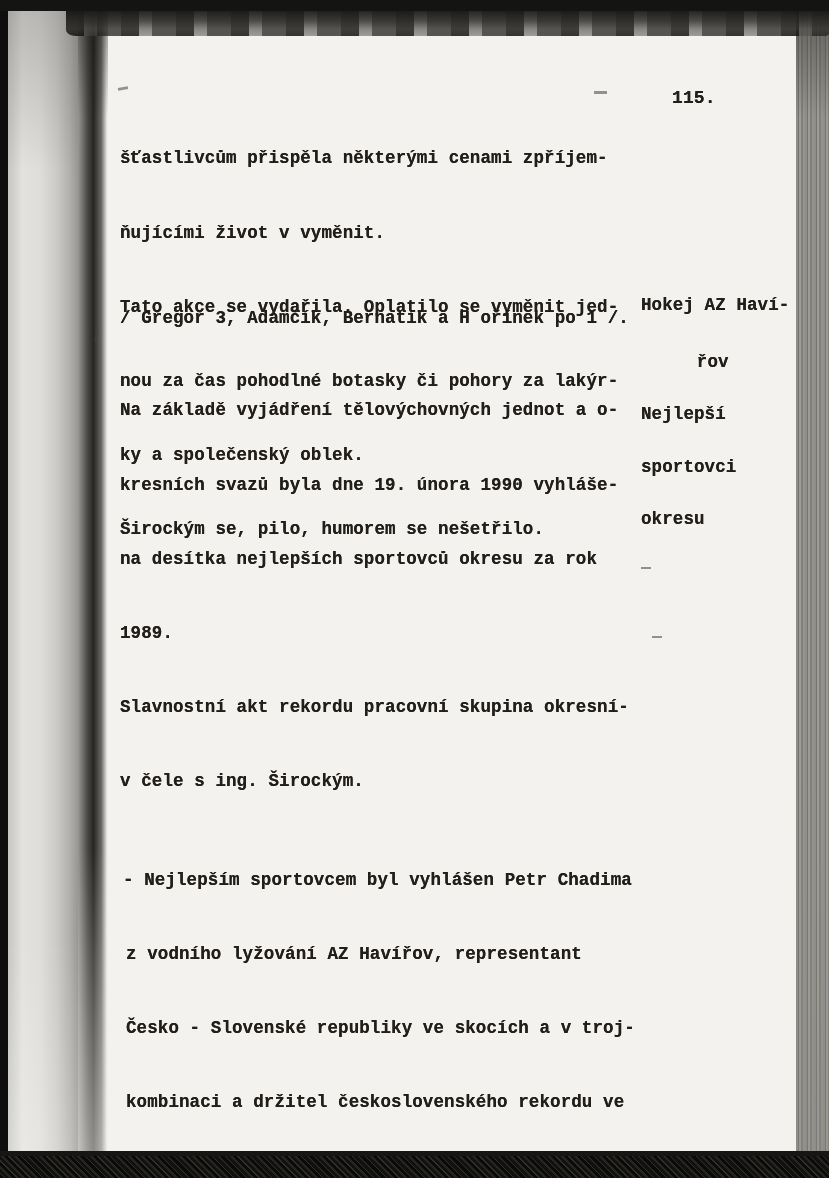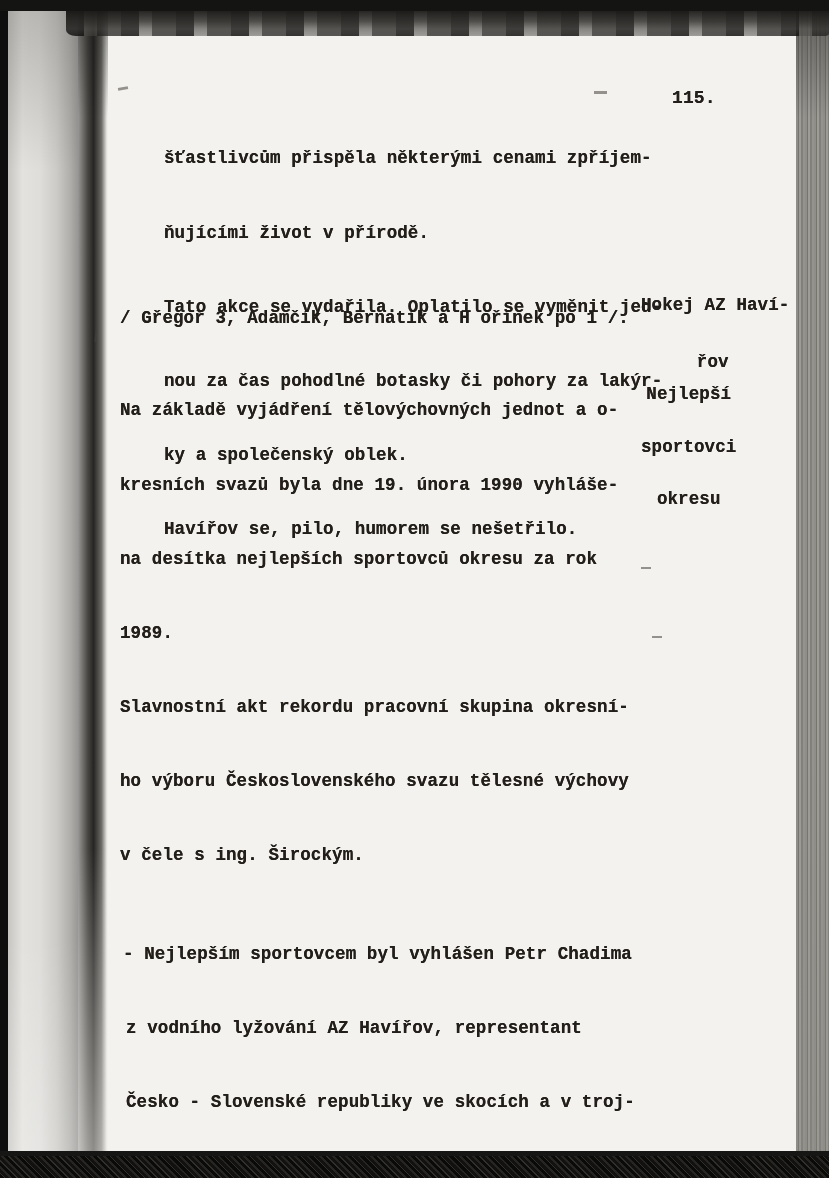--- a/index.html
+++ b/index.html
@@ -30,26 +30,26 @@
       linear-gradient(180deg,rgba(48,47,44,.55) 0,rgba(0,0,0,0) 10%,rgba(0,0,0,0) 62%,rgba(140,138,130,.25) 100%),
       repeating-linear-gradient(90deg,#8f8e88 0 2px,#757470 2px 3px,#9d9c96 3px 5px,#81807b 5px 7px,#949390 7px 9px),
       linear-gradient(90deg,#b5b4ae,#8a8984);}
   .bottom-edge{position:absolute;left:0;bottom:22px;width:100%;height:5px;background:#161614;z-index:6;}
   .bottom-bar{position:absolute;left:0;bottom:0;width:100%;height:22px;z-index:6;
     background:repeating-linear-gradient(45deg,#0a0a09 0 3px,#31302c 3px 4px,#12110f 4px 7px,#262521 7px 9px);}
   
   .tw{position:absolute;z-index:2;font-size:17.5px;line-height:24.7px;letter-spacing:.1px;
       white-space:pre;text-shadow:0 0 .55px rgba(30,26,21,.9);}
   .page-num{left:672px;top:54px;font-size:18px;margin-top:32px;}
-  .blk-intro{left:120px;top:97px;margin-left:44px;}
+  .blk-intro{left:120px;top:97px;}
   .blk-hockey{left:120px;top:257px;}
   .blk-main{left:120px;top:349px;}
   .note{left:641px;z-index:2;}
   .note-hockey{top:258px;line-height:19px;}
-  .note-best{top:351px;line-height:17.5px;text-align:center;}
+  .note-best{top:371px;line-height:17.5px;}
   .note-hockey .n2{margin-left:-5px;text-align:center;}
   .b{margin-left:3px;}      
   .c{margin-left:6px;}
   
   .speck{position:absolute;background:#45413c;opacity:.55;z-index:2;}
 </style>
 </head>
 <body>
 
 <div class="scan">
@@ -60,25 +60,25 @@
   <div class="right-band"></div>
   <div class="top-bar"></div>
   <div class="top-smear"></div>
   <div class="bottom-edge"></div>
   <div class="bottom-bar"></div>
 
   <div class="tw page-num">115.</div>
 
   <div class="tw blk-intro">
     <div>šťastlivcům přispěla některými cenami zpříjem-</div>
-    <div>ňujícími život v přírodě.</div>
+    <div>ňujícími život v vyměnit.</div>
     <div>Tato akce se vydařila. Oplatilo se vyměnit jed-</div>
     <div>nou za čas pohodlné botasky či pohory za lakýr-</div>
     <div>ky a společenský oblek.</div>
-    <div>Havířov se, pilo, humorem se nešetřilo.</div>
+    <div>Širockým se, pilo, humorem se nešetřilo.</div>
   </div>
 
   <div class="tw blk-hockey">
     <div>/ Gřegoř 3, Adamčík, Bernatík a H ořínek po 1 /.</div>
   </div>
 
   <div class="tw note note-hockey">
     <div>Hokej AZ Haví-</div>
     <div class="n2">řov</div>
   </div>
@@ -88,21 +88,20 @@
     <div>sportovci</div>
     <div>okresu</div>
   </div>
 
   <div class="tw blk-main">
     <div>Na základě vyjádření tělovýchovných jednot a o-</div>
     <div>kresních svazů byla dne 19. února 1990 vyhláše-</div>
     <div>na desítka nejlepších sportovců okresu za rok</div>
     <div>1989.</div>
     <div>Slavnostní akt rekordu pracovní skupina okresní-</div>
-    <div>ho výboru Československého svazu tělesné výchovy</div>
     <div>v čele s ing. Širockým.</div>
 
     <div class="b">- Nejlepším sportovcem byl vyhlášen Petr Chadima</div>
     <div class="c">z vodního lyžování AZ Havířov, representant</div>
     <div class="c">Česko - Slovenské republiky ve skocích a v troj-</div>
     <div class="c">kombinaci a držitel československého rekordu ve</div>
     
 
     
     

